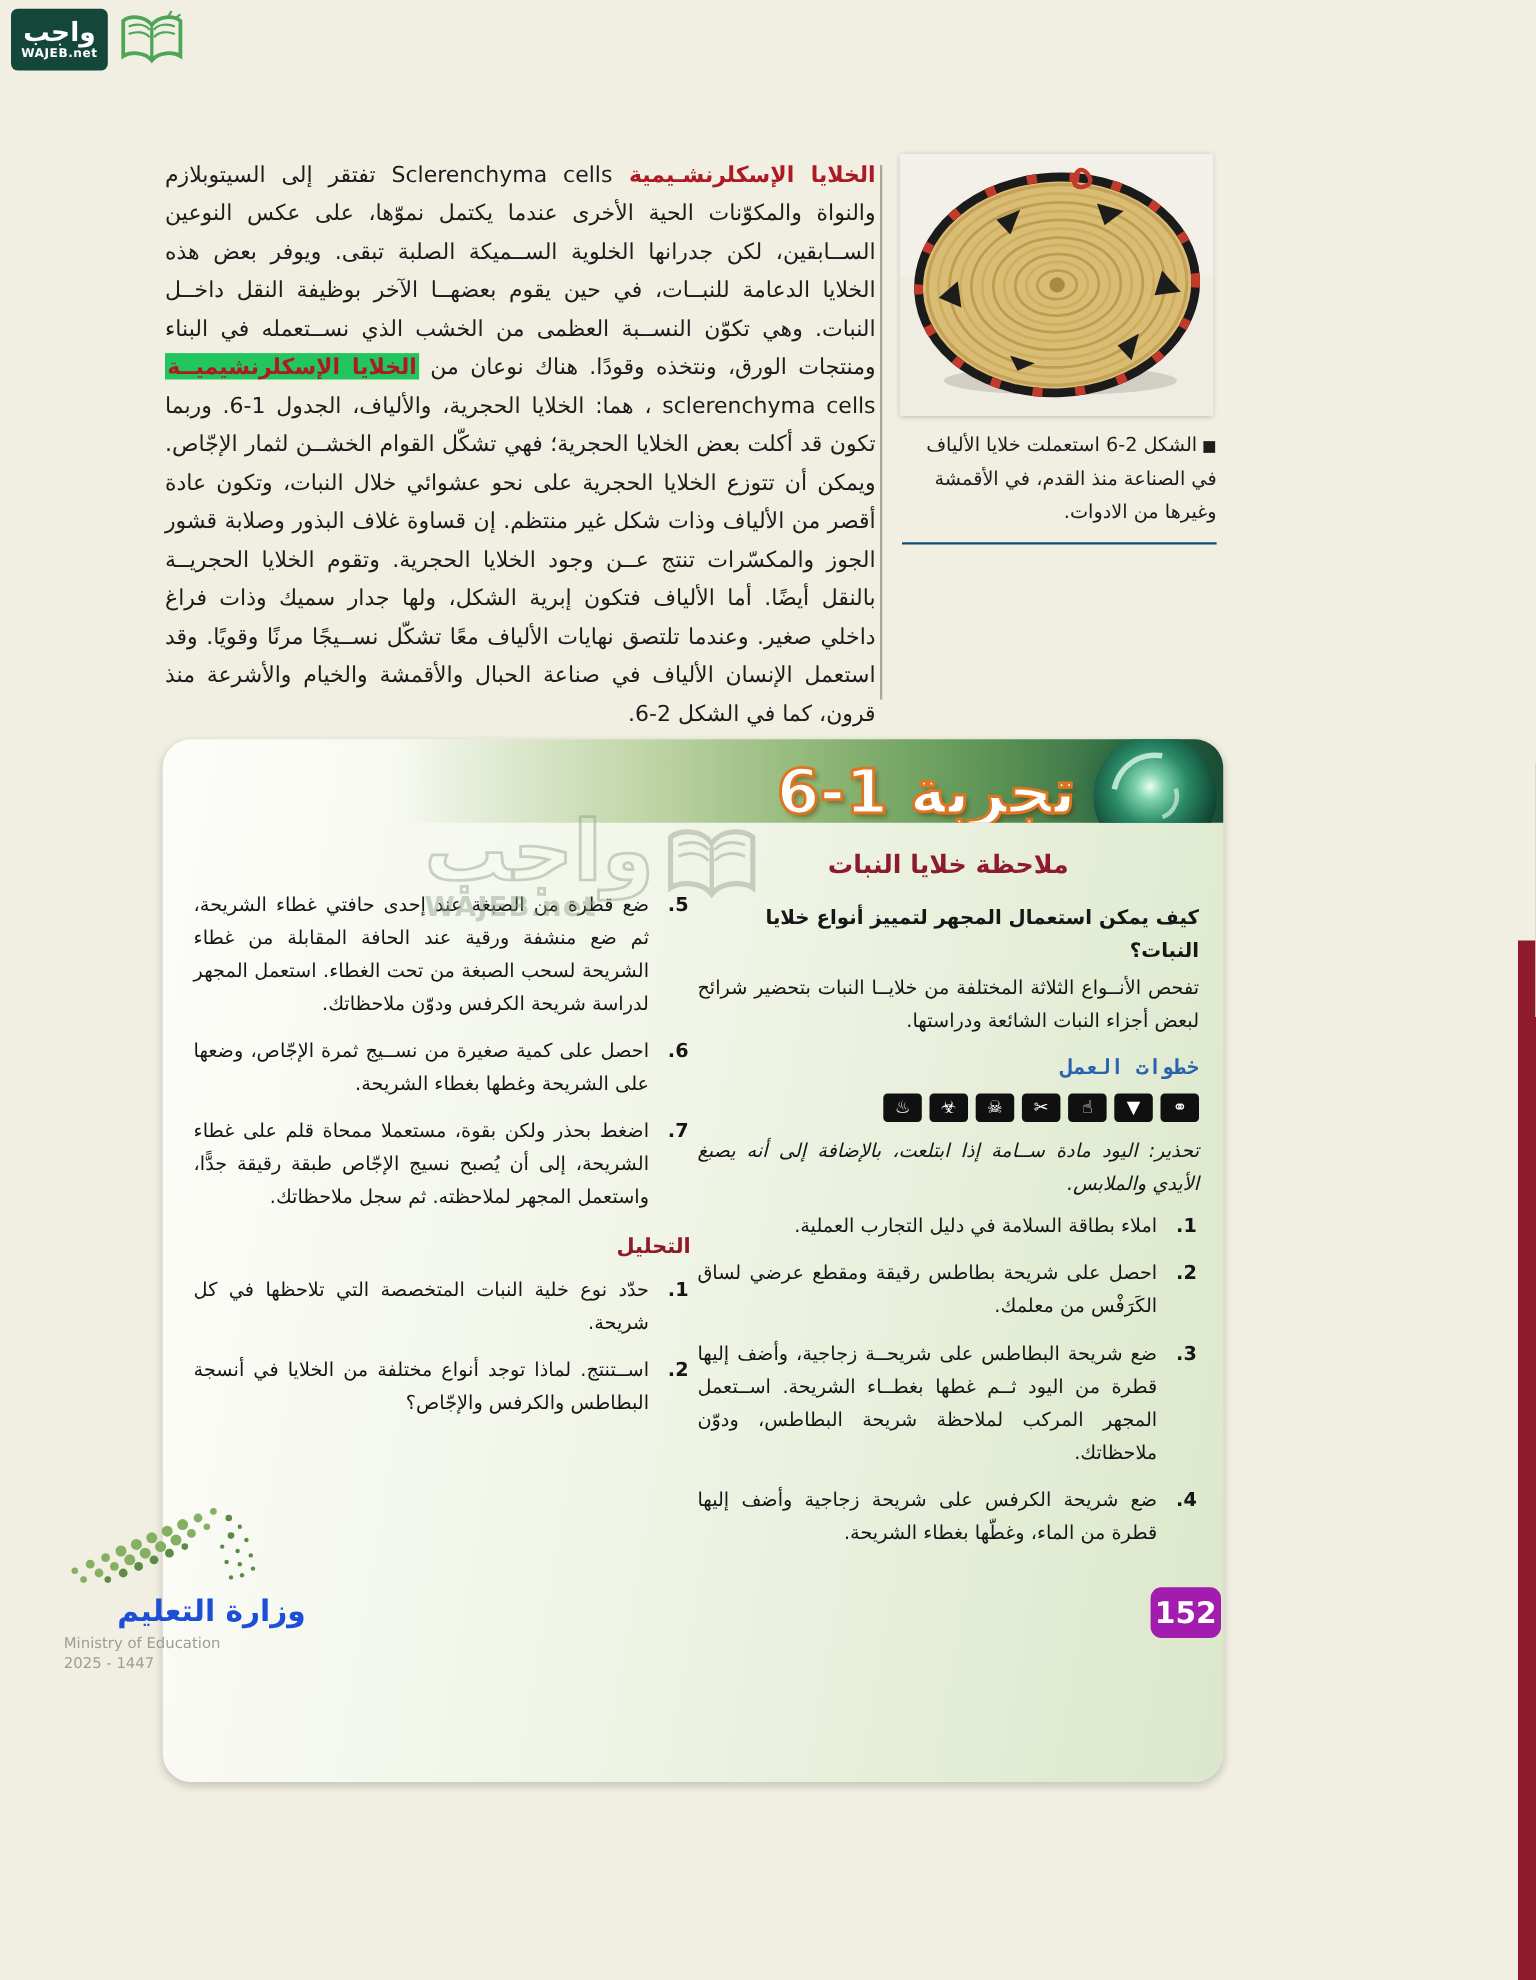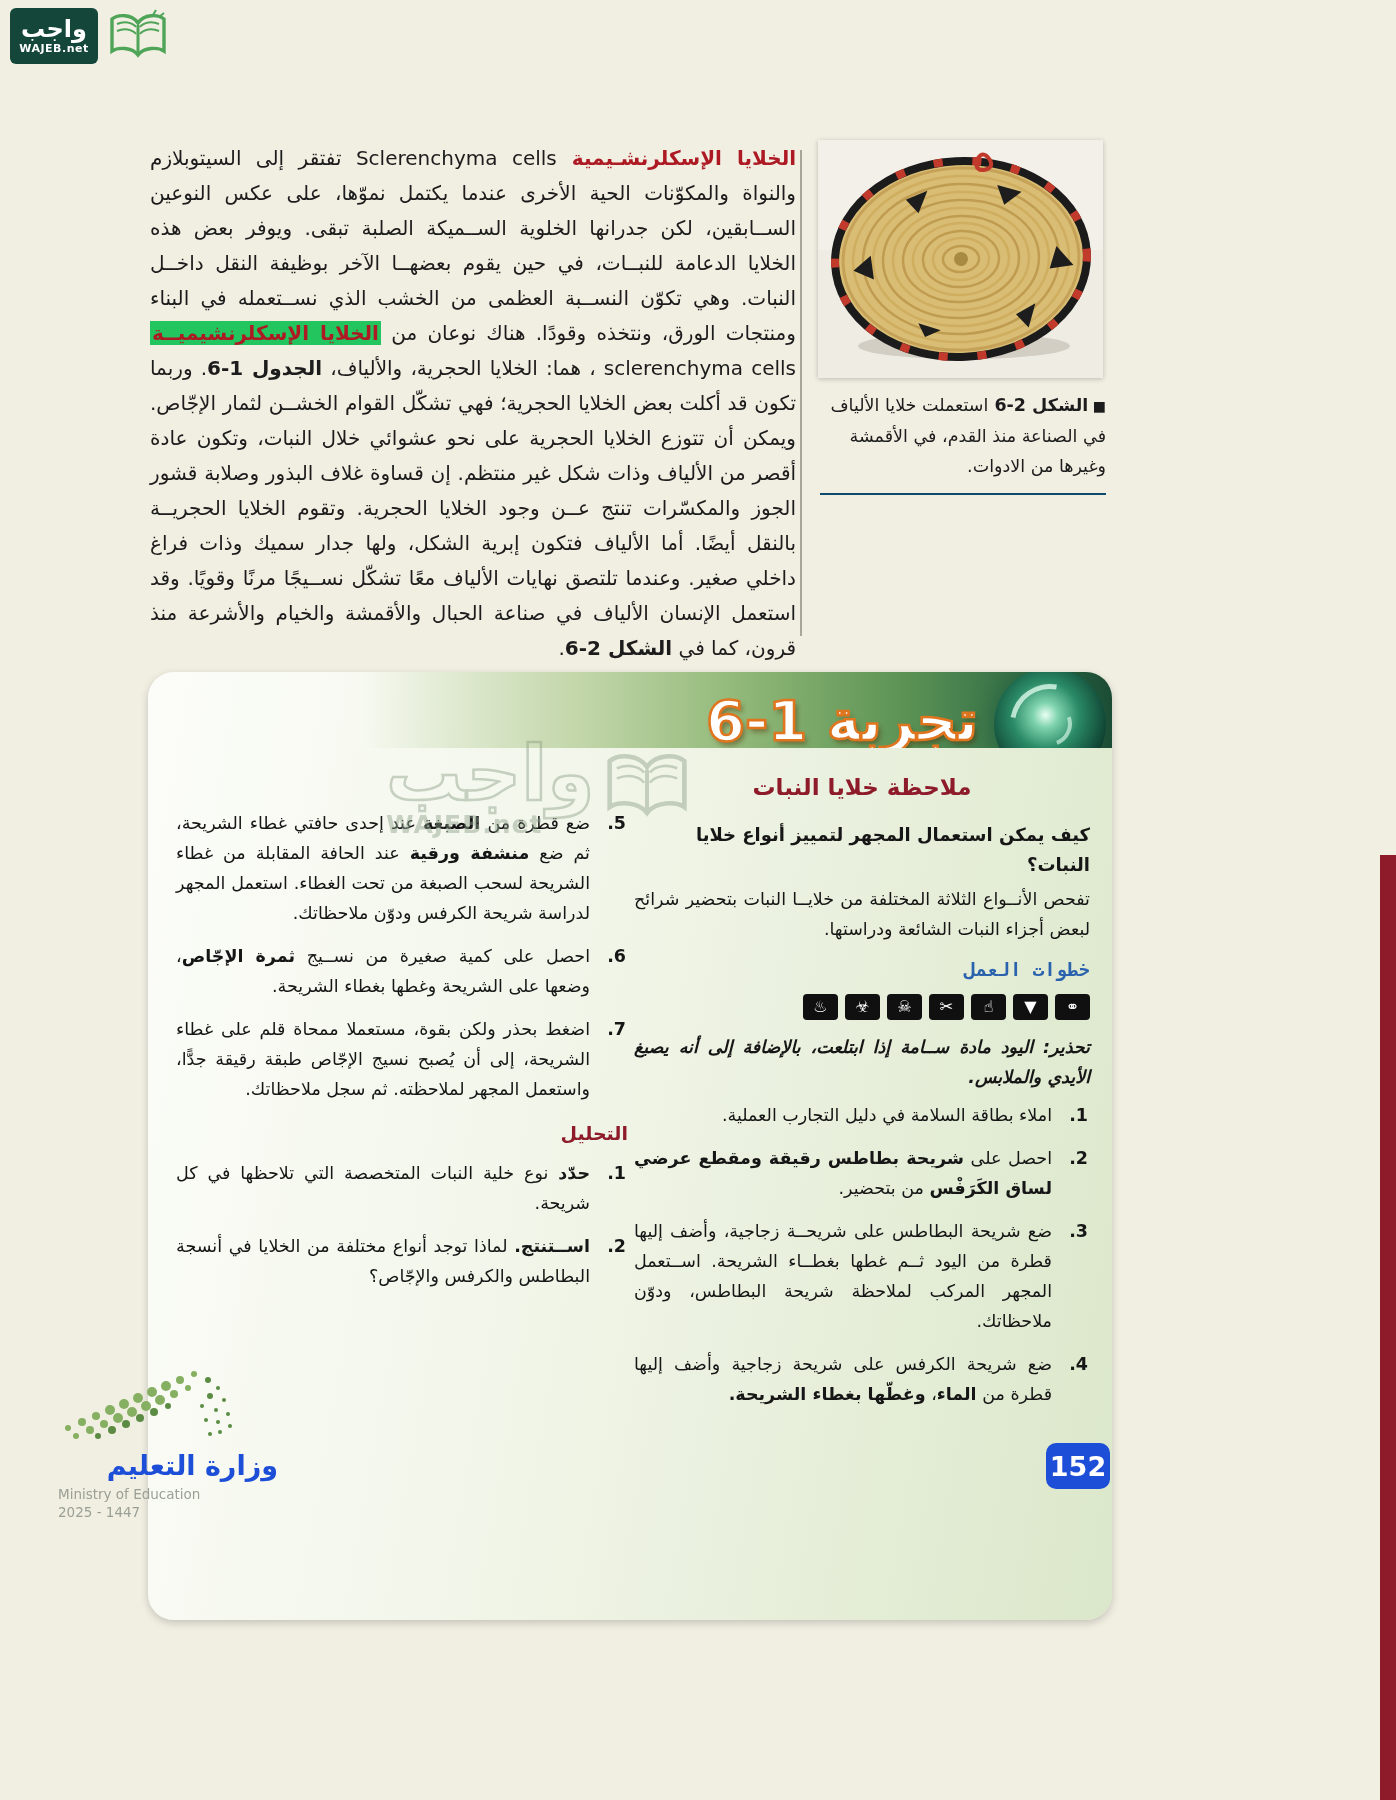--- a/index.html
+++ b/index.html
@@ -9,21 +9,21 @@
 
   
   .wajeb{position:absolute;top:8px;left:10px;direction:ltr;display:flex;align-items:flex-start;gap:8px;}
   .wajeb-box{width:88px;height:56px;background:#14463a;border-radius:6px;color:#fff;display:flex;flex-direction:column;align-items:center;justify-content:center;}
   .wajeb-ar{font-size:24px;font-weight:bold;line-height:1.05;}
   .wajeb-site{font-size:11px;font-weight:bold;letter-spacing:.5px;}
 
   
   .article{position:absolute;top:141px;left:150px;width:646px;font-size:20px;line-height:35px;text-align:justify;color:#1c1c1c;}
   .seg-red-b{color:#ad1a24;font-weight:bold;}
-  .seg-b{font-weight:bold;}
+  .seg-b{font-weight:normal;}
   .seg-hl{background:#22c55e;color:#ad1a24;font-weight:bold;padding:0 2px;}
   .seg-sq{font-size:14px;}
   .v-divider{position:absolute;top:150px;left:800px;width:2px;height:486px;background:#a9a598;}
 
   
   .figure{position:absolute;top:140px;left:818px;width:285px;height:238px;box-shadow:0 1px 5px rgba(0,0,0,.22);background:#efece4;}
   .caption{position:absolute;top:390px;left:820px;width:286px;font-size:17.5px;line-height:30px;text-align:right;color:#1c1c1c;border-bottom:2px solid #0c4a6e;padding-bottom:12px;}
 
   
   .lab-box{position:absolute;top:672px;left:148px;width:964px;height:948px;border-radius:26px;background:linear-gradient(100deg,#fcfdf9 0%,#f1f5e8 45%,#dbe7ca 100%);box-shadow:0 3px 8px rgba(0,0,0,.18);}
@@ -56,21 +56,21 @@
   .wm-col{display:flex;flex-direction:column;}
   .wm-ar{font-size:76px;font-weight:bold;color:rgba(255,255,255,.05);-webkit-text-stroke:2.5px #8da089;line-height:.95;}
   .wm-site{font-size:25px;font-weight:bold;color:#8da089;letter-spacing:1px;}
 
   
   .ministry{position:absolute;top:1366px;left:58px;width:220px;direction:ltr;}
   .m-ar{color:#1d4ed8;font-size:27px;font-weight:bold;margin-top:2px;letter-spacing:1px;}
   .m-en{color:#9aa096;font-size:13.5px;margin-top:5px;}
   .m-years{color:#9aa096;font-size:13.5px;margin-top:2px;}
 
-  .page-num{position:absolute;top:1443px;left:1046px;width:64px;height:46px;background:#1d4ed8;border-radius:10px;color:#fff;font-size:27px;font-weight:bold;display:flex;align-items:center;justify-content:center;}
+  .page-num{position:absolute;top:1443px;left:1046px;width:64px;height:46px;background:#a21caf;border-radius:10px;color:#fff;font-size:27px;font-weight:bold;display:flex;align-items:center;justify-content:center;}
   .red-strip{position:absolute;top:855px;left:1380px;width:16px;height:945px;background:#8e1b2a;}
 </style>
 </head>
 <body>
 
 <div class="page">
 
   <div class="wajeb">
     <div class="wajeb-box">
       <div class="wajeb-ar">واجب</div>
@@ -144,21 +144,21 @@
         <span class="sicon">♨</span>
       </div>
       <p class="warning"><span class="seg-b">تحذير: </span><span class="seg-b">اليود مادة ســامة إذا ابتلعت، بالإضافة إلى أنه يصبغ الأيدي والملابس.</span></p>
       <ol class="steps">
         <li>
           <span class="num">1.</span>
           <span><span>املاء بطاقة السلامة في دليل التجارب العملية.</span></span>
         </li>
         <li>
           <span class="num">2.</span>
-          <span><span>احصل على </span><span class="seg-b">شريحة بطاطس رقيقة ومقطع عرضي لساق الكَرَفْس</span><span> من بتحضير.</span></span>
+          <span><span>احصل على </span><span class="seg-b">شريحة بطاطس رقيقة ومقطع عرضي لساق الكَرَفْس</span><span> من معلمك.</span></span>
         </li>
         <li>
           <span class="num">3.</span>
           <span><span>ضع شريحة البطاطس على شريحــة زجاجية، وأضف إليها قطرة من اليود ثــم غطها بغطــاء الشريحة. اســتعمل المجهر المركب لملاحظة شريحة البطاطس، ودوّن ملاحظاتك.</span></span>
         </li>
         <li>
           <span class="num">4.</span>
           <span><span>ضع شريحة الكرفس على شريحة زجاجية وأضف إليها قطرة من </span><span class="seg-b">الماء</span><span>، </span><span class="seg-b">وغطّها بغطاء الشريحة.</span></span>
         </li>
       </ol>

